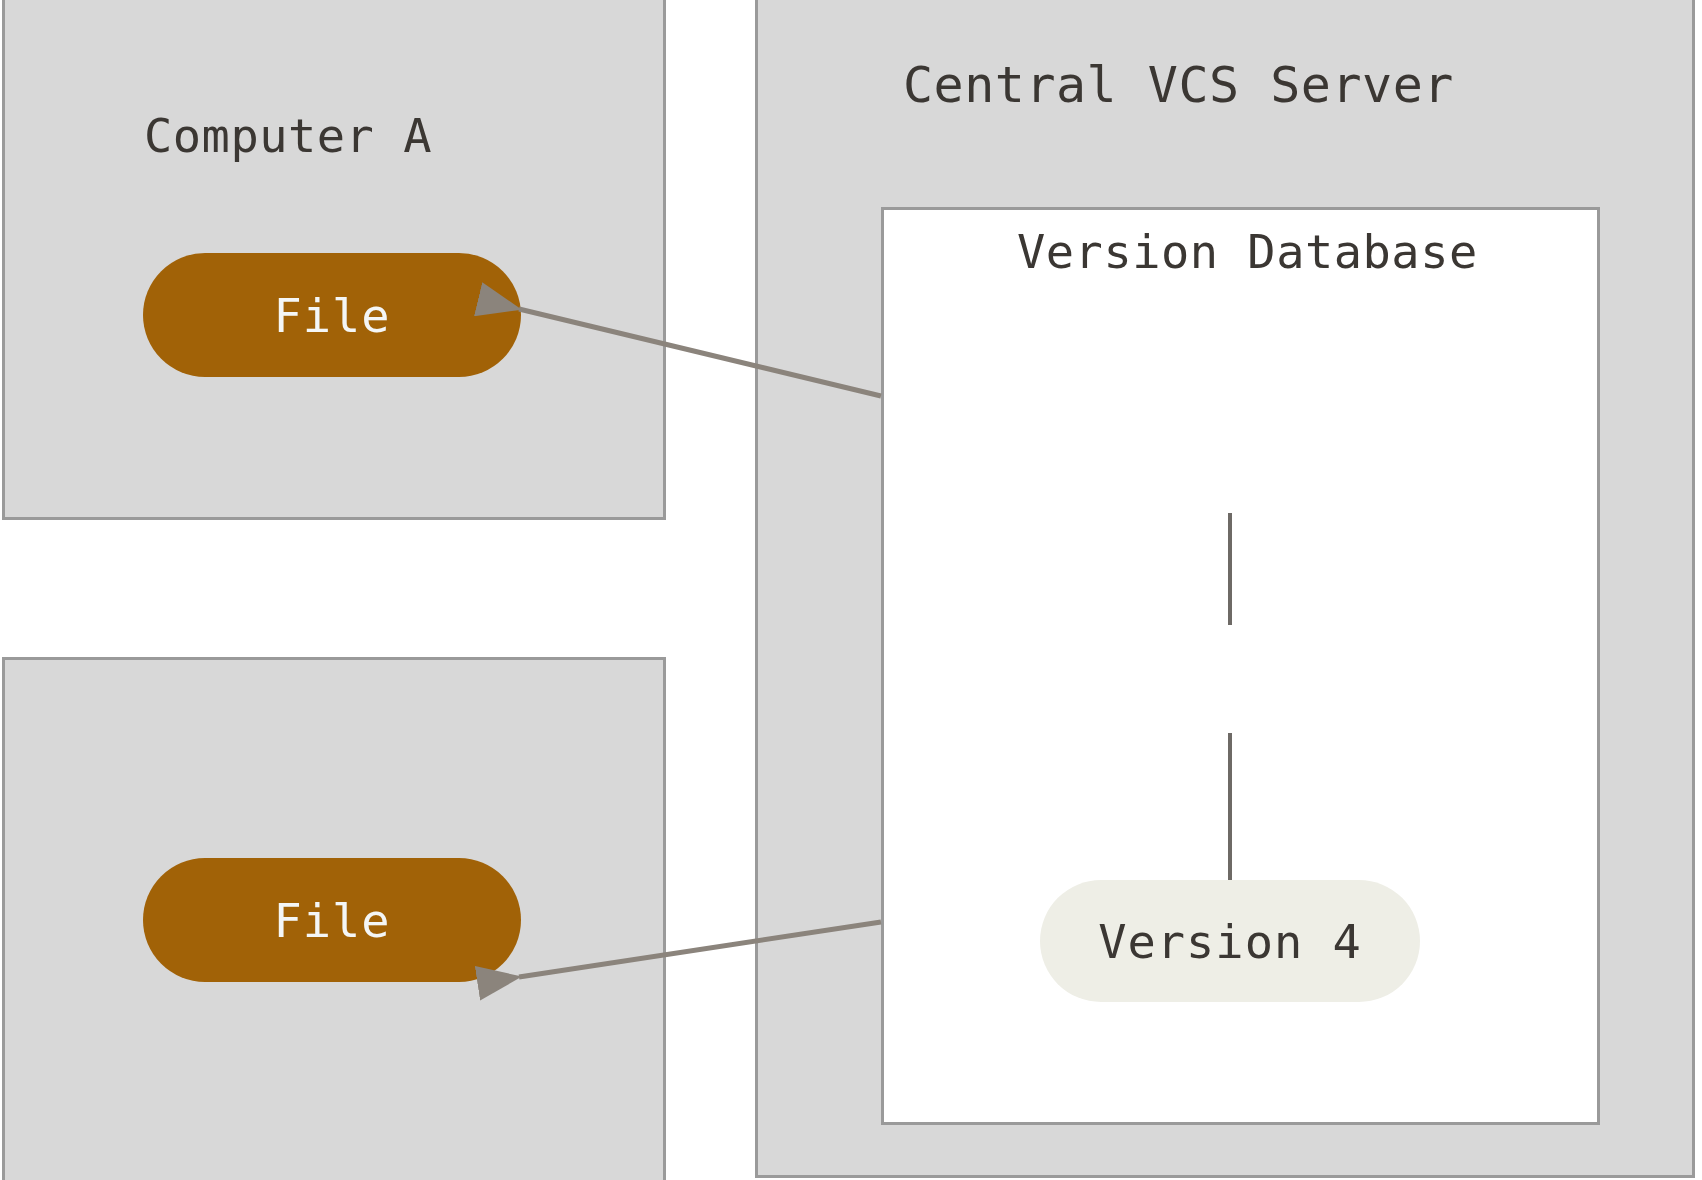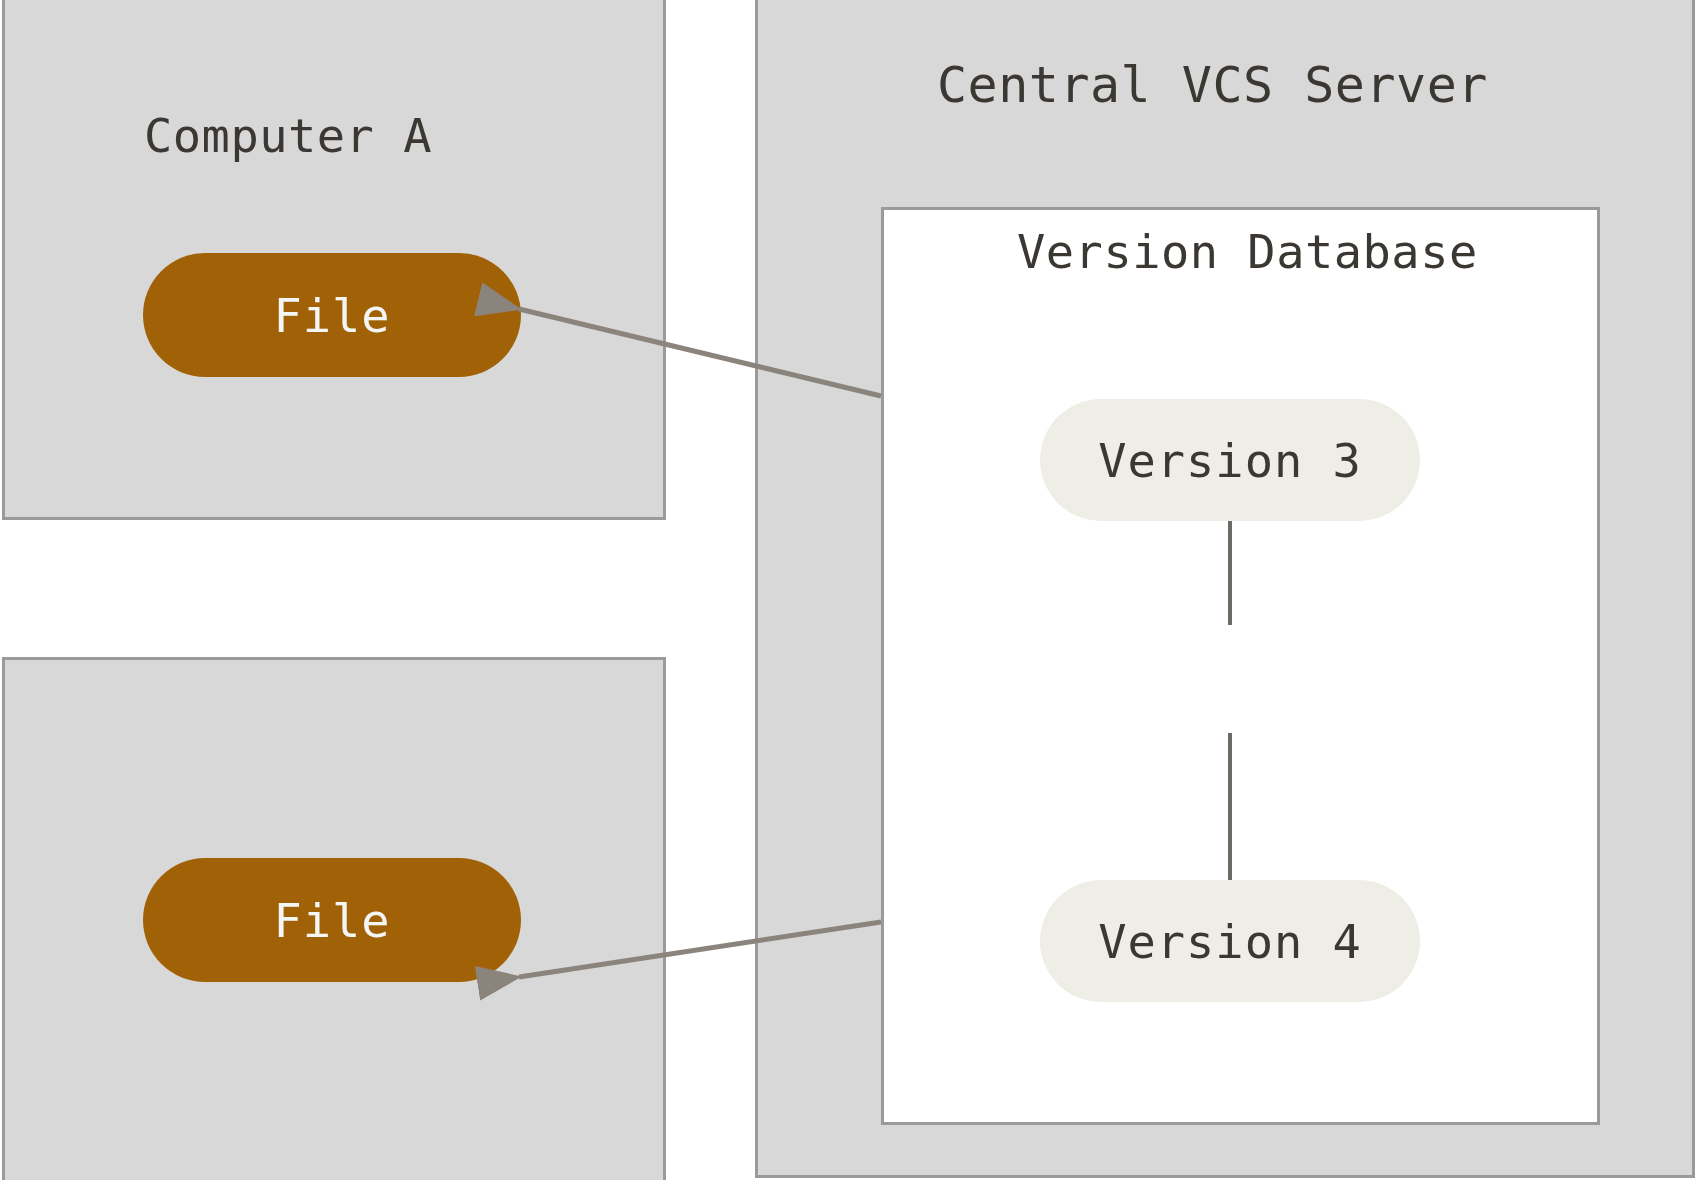--- a/index.html
+++ b/index.html
@@ -49,21 +49,21 @@
   .panel-title {
     position: absolute;
     font-size: 47px;
     color: #3b3733;
     letter-spacing: 0.5px;
     white-space: nowrap;
     line-height: 1;
   }
   #title-computer-a { left: 144px; top: 112px; }
   #title-computer-b { left: 144px; top: 720px; }
-  #title-server     { left: 903px; top: 60px; font-size: 50px; margin-left: 34px; }
+  #title-server     { left: 903px; top: 60px; font-size: 50px; }
 
   
   .file-pill {
     position: absolute;
     width: 378px;
     height: 124px;
     background: #a16207;
     border-radius: 62px;
     display: flex;
     align-items: center;
@@ -160,23 +160,20 @@
 
   <div class="panel" id="panel-server"></div>
   <div class="panel-title" id="title-server">Central VCS Server</div>
 
   <div id="version-database"></div>
   <div id="title-version-database">Version Database</div>
 
   <div class="connector" id="connector-3-2"></div>
   <div class="connector" id="connector-2-1"></div>
 
-  <div class="version-pill" id="version-3">
-    <span class="pill-label">Version 3</span>
-  </div>
   <div class="version-pill" id="version-1">
     <span class="pill-label">Version 4</span>
   </div>
 
   <svg id="arrow-layer" viewBox="0 0 1702 1180">
     <defs>
       <marker id="arrowhead" markerWidth="9" markerHeight="7" refX="0.6" refY="3.5" orient="auto" markerUnits="strokeWidth">
         <polygon points="0 3.5, 9 0, 9 7" fill="#8b847c"></polygon>
       </marker>
     </defs>

